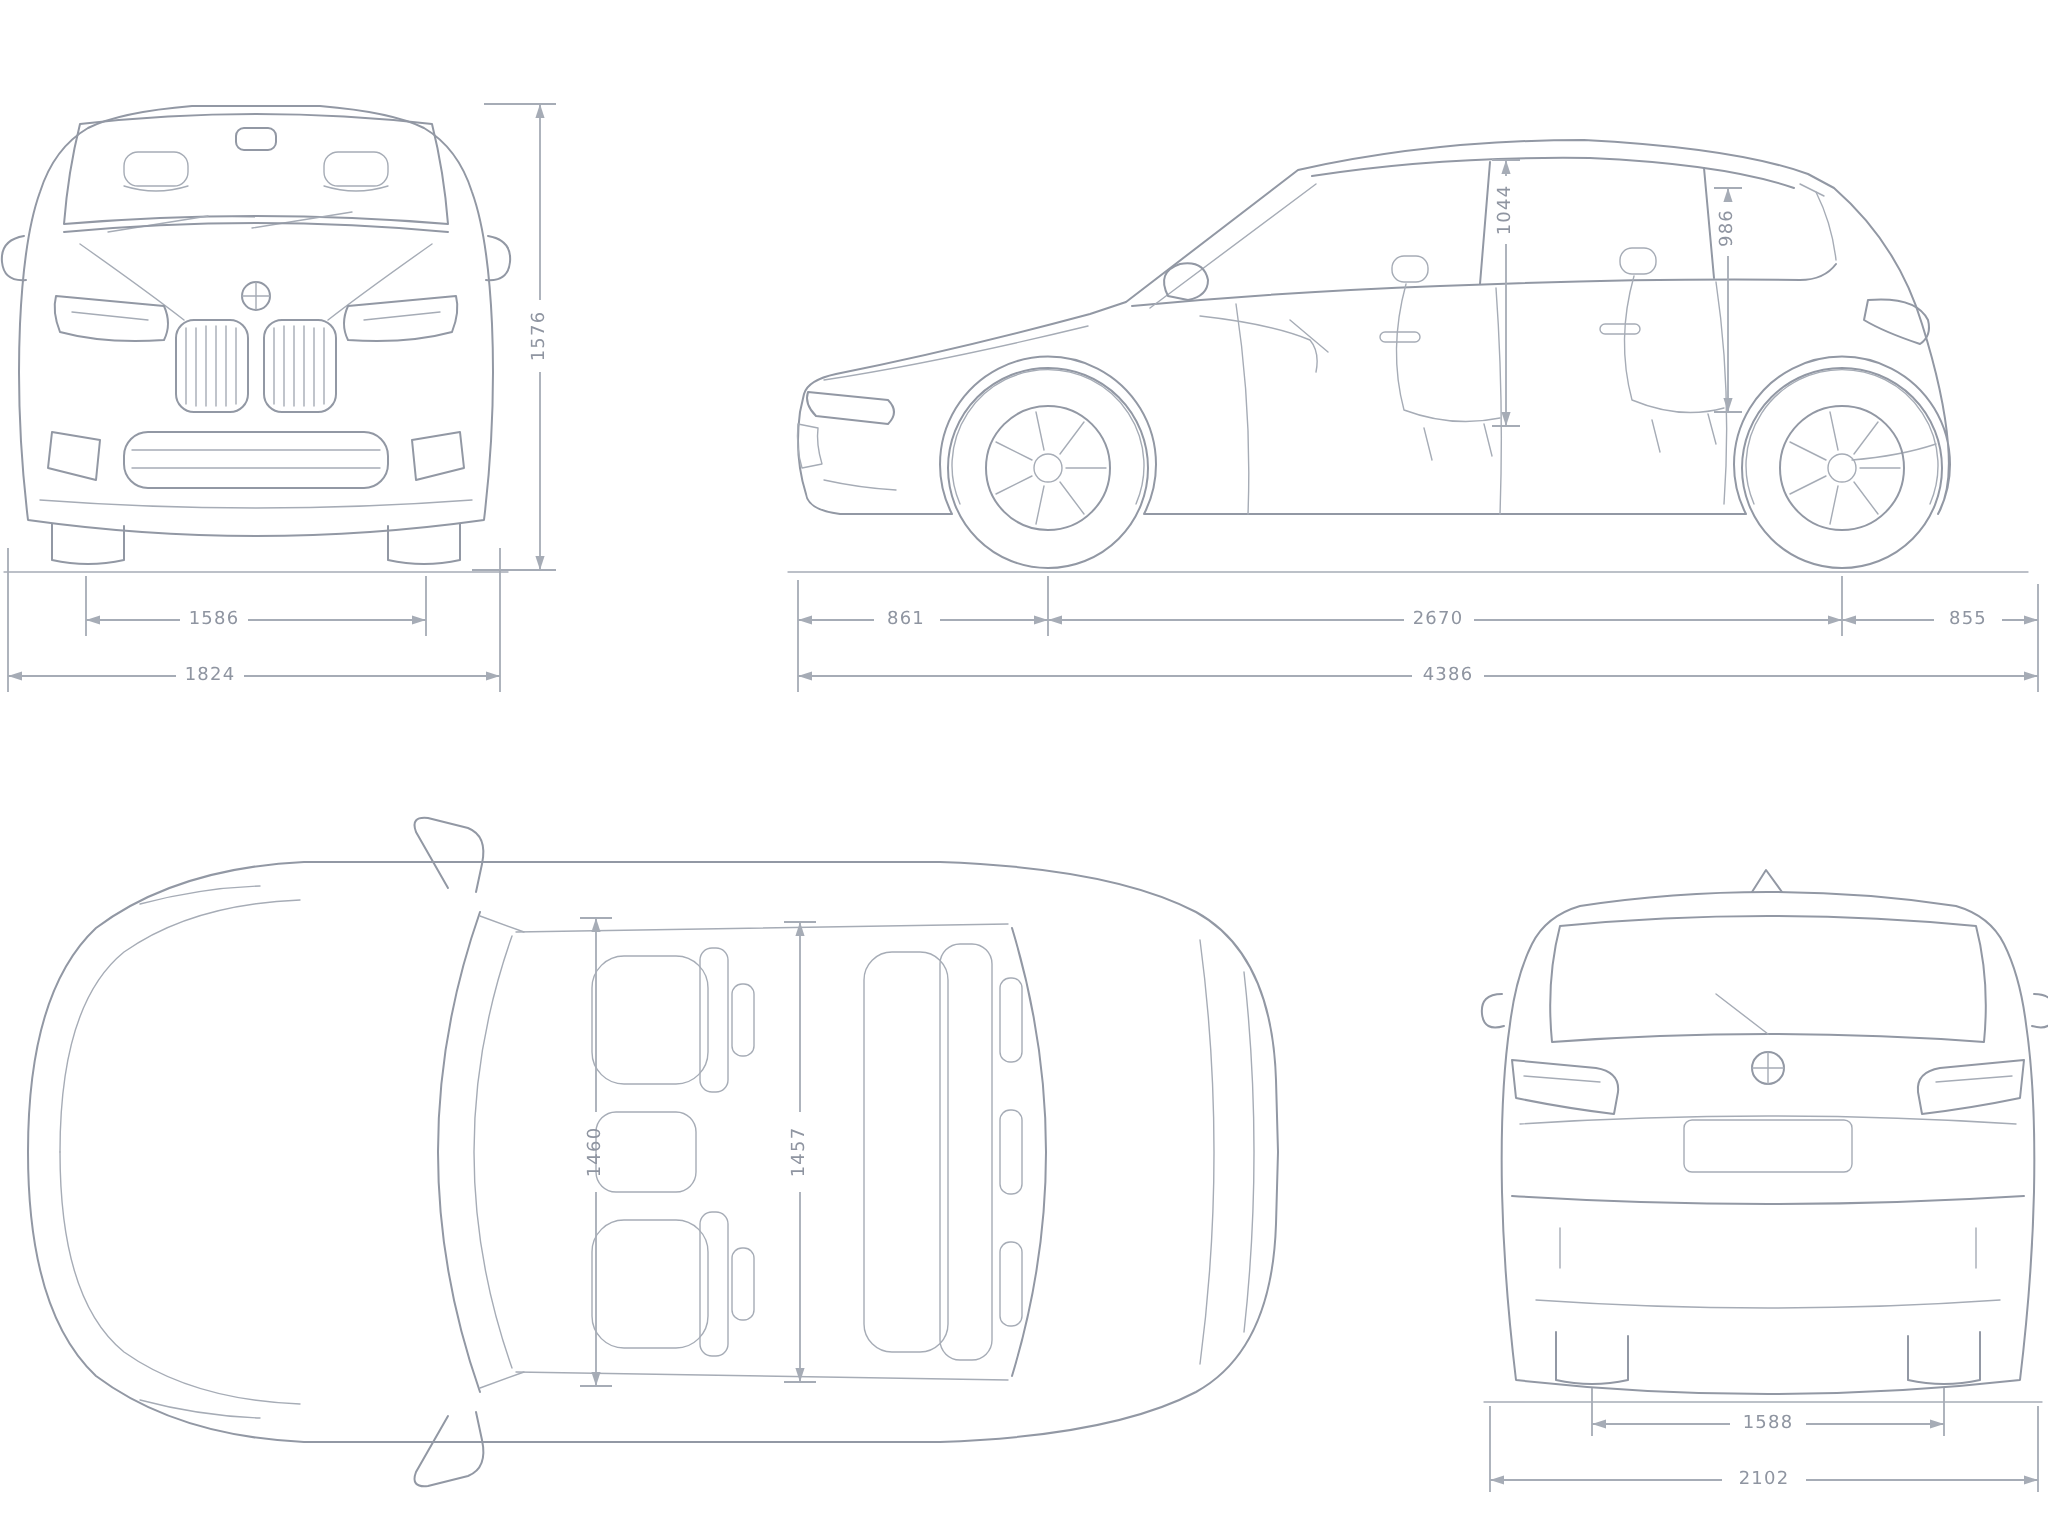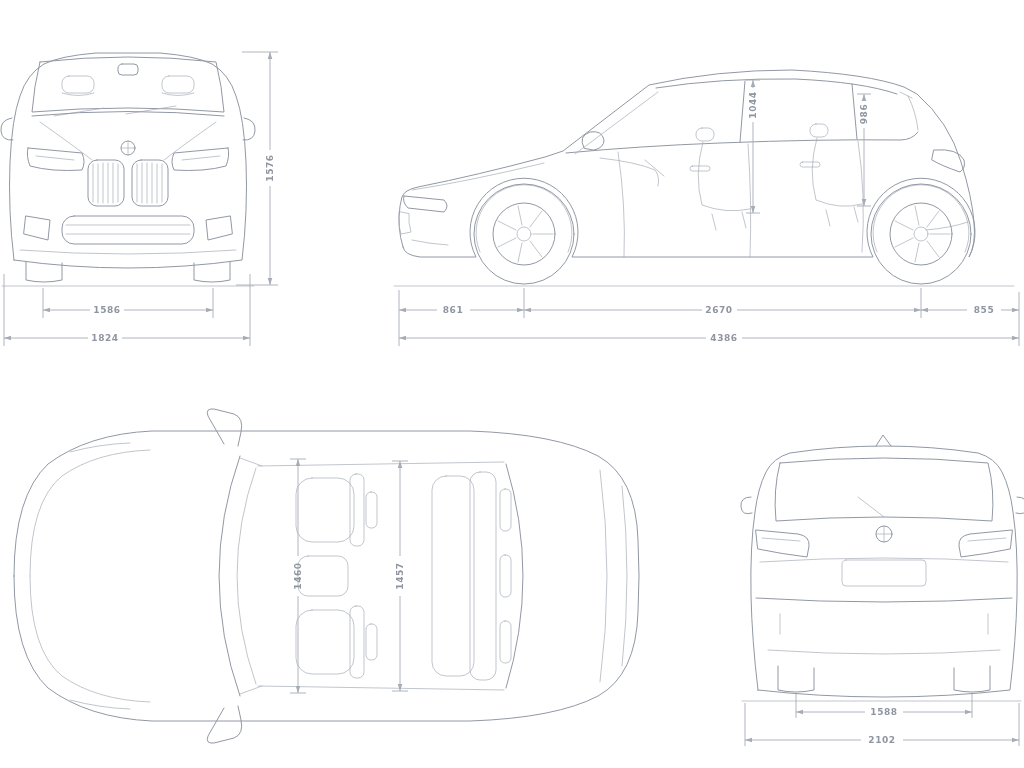--- a/index.html
+++ b/index.html
@@ -9,21 +9,20 @@
     width: 1024px;
     height: 768px;
     overflow: hidden;
     font-family: "DejaVu Sans", sans-serif;
   }
   .canvas {
     position: relative;
     width: 1024px;
     height: 768px;
     background: #ffffff;
-    font-weight: bold;
   }
   
   .ln {
     fill: none;
     stroke: #9298a4;
     stroke-width: 1;
     stroke-linecap: round;
     stroke-linejoin: round;
   }
   .ln-thin {

